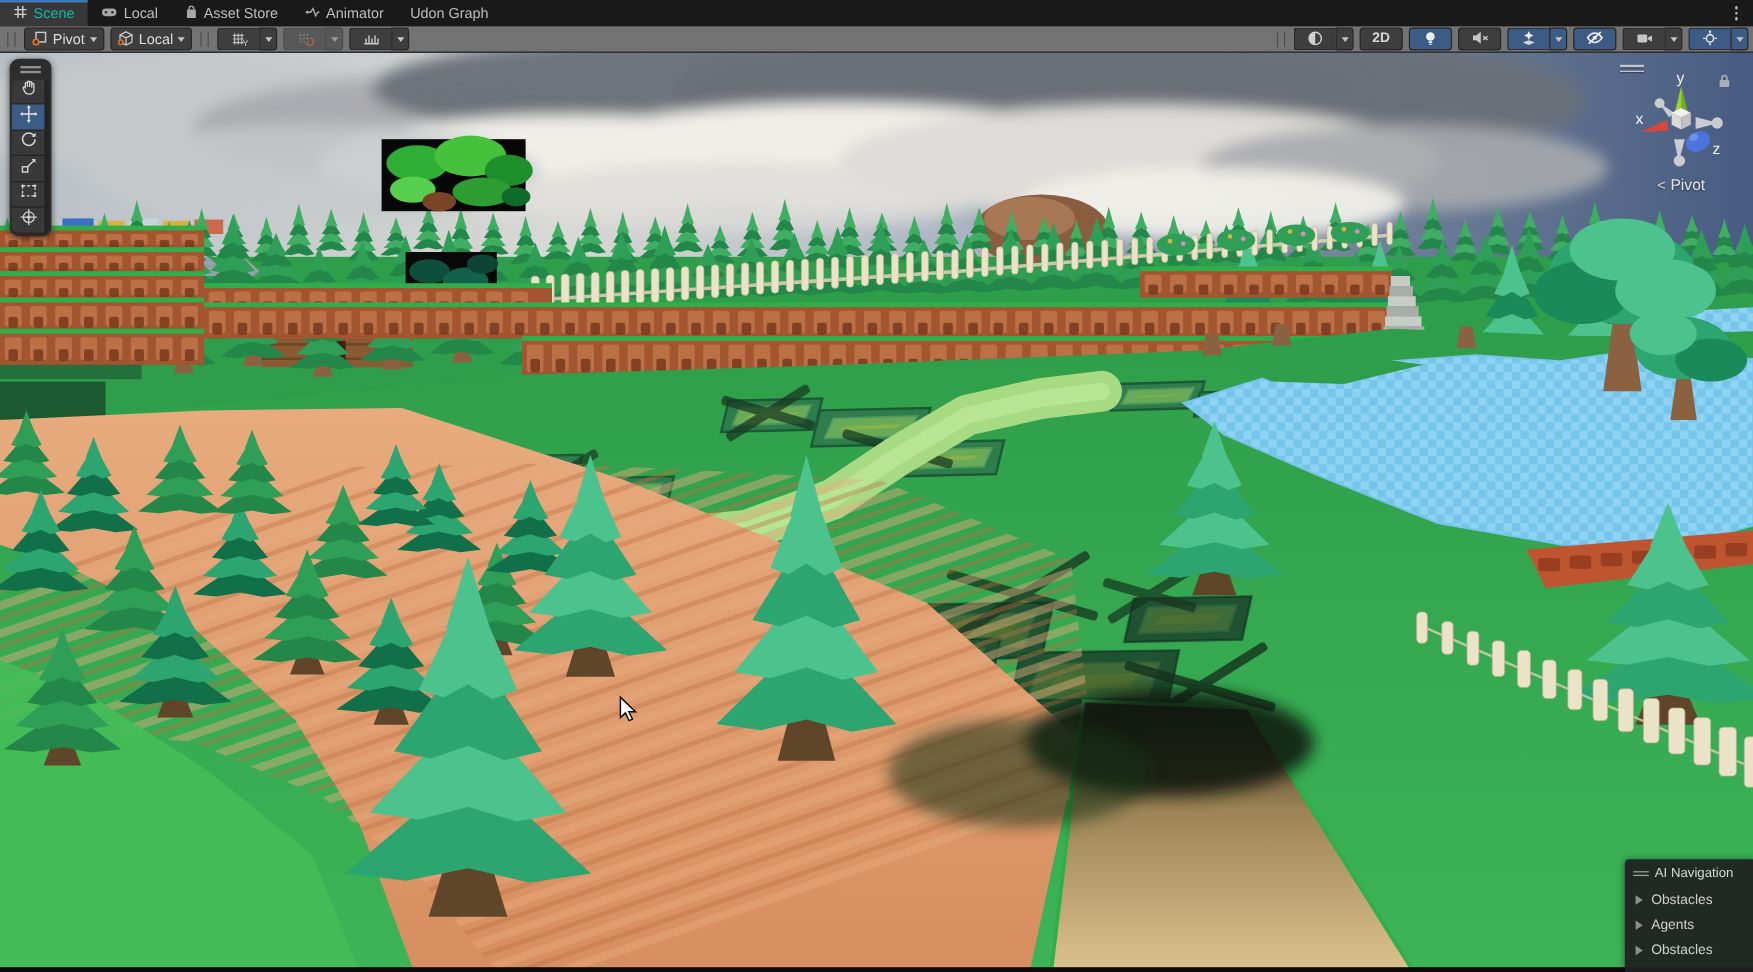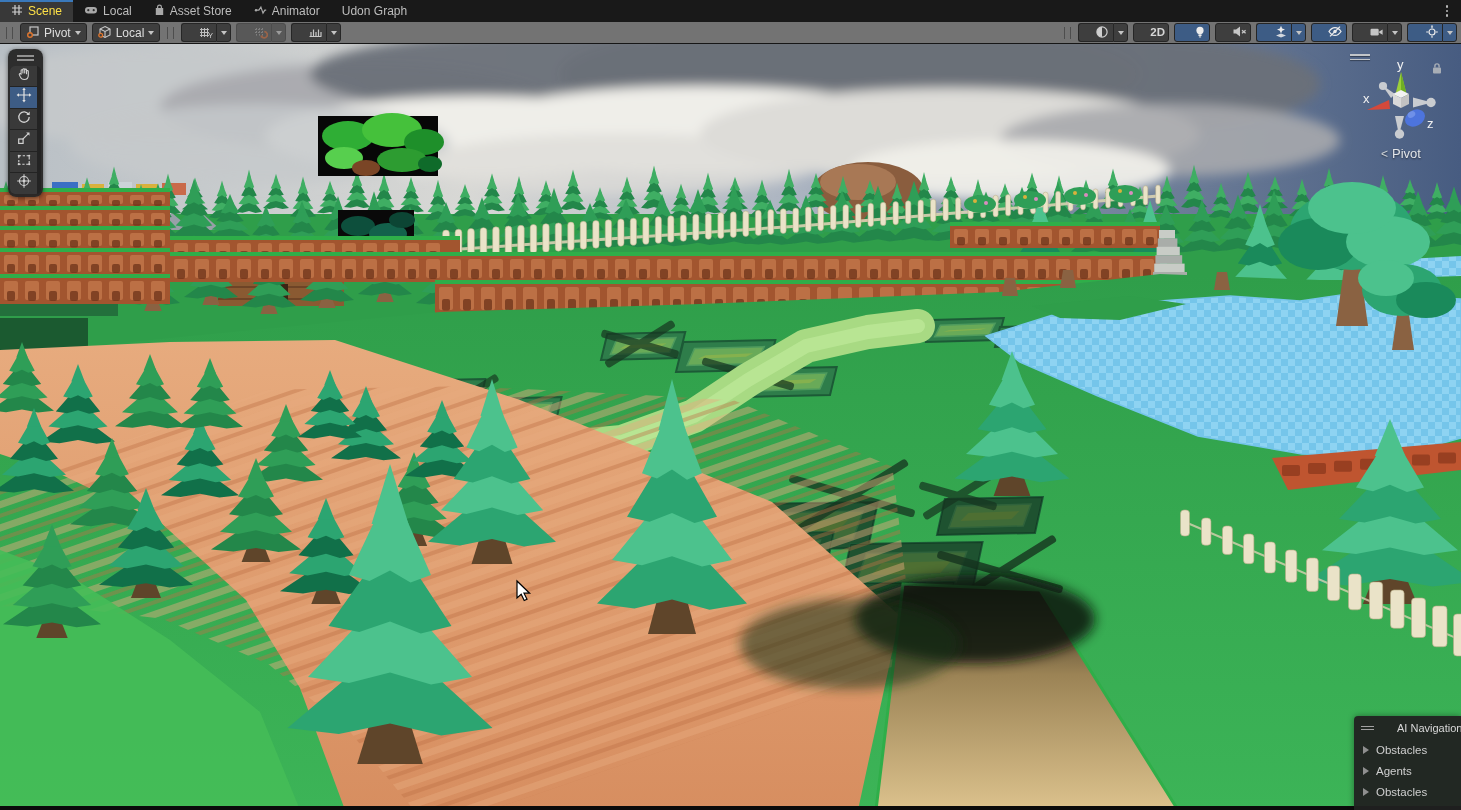--- a/index.html
+++ b/index.html
@@ -1,31 +1,31 @@
 <!DOCTYPE html>
 <html style="--accent: #3a79bb; --toggle-on: #3d5c85;"><head>
 <meta charset="utf-8">
 <style>
   html,body{margin:0;padding:0;background:#000;}
   .app{position:relative;width:1461px;height:810px;overflow:hidden;background:#282828;
        font-family:"Liberation Sans",sans-serif;user-select:none;}
   
   .tabbar{position:absolute;top:0;left:0;right:0;height:22px;background:#191919;display:flex;align-items:stretch;}
   .tab{display:flex;align-items:center;gap:5px;padding:0 11px;font-size:12px;color:#bdbdbd;box-shadow:inset 0 0 0 transparent;}
-  .tab.active{background:#383838;color:#fde047;box-shadow:inset 0 2px 0 var(--accent,#3a79bb);text-align:center;}
+  .tab.active{background:#383838;color:#14b8a6;box-shadow:inset 0 2px 0 var(--accent,#3a79bb);text-align:center;}
   .kebab{position:absolute;right:9px;top:4px;width:10px;height:14px;display:flex;flex-direction:column;align-items:center;justify-content:center;gap:2px;cursor:pointer;}
   .kebab i{width:2.5px;height:2.5px;background:#b9b9b9;border-radius:50%;display:block;}
   
   .toolbar{position:absolute;top:22px;left:0;right:0;height:21px;background:#737373;border-bottom:1px solid #161616;
            display:flex;align-items:center;padding:0 4px;gap:5px;}
   .tb-handle{width:5px;height:12px;border-left:1px solid #4d4d4d;border-right:1px solid #4d4d4d;margin:0 2px;}
   .btn{height:17px;background:#3e3e3e;border:1px solid #262626;border-radius:3px;display:flex;align-items:center;
        gap:4px;padding:0 5px;color:#dedede;font-size:12px;line-height:1;cursor:pointer;}
   .btn.on{background:var(--toggle-on,#3d5c85);}
-  .btn.icon-only{min-width:28px;justify-content:flex-end;padding:0 3px;}
+  .btn.icon-only{min-width:28px;justify-content:center;padding:0 3px;}
   .grp{display:flex;}
   .grp .btn.main{border-radius:3px 0 0 3px;border-right:none;}
   .grp .btn.dd{border-radius:0 3px 3px 0;width:13px;min-width:13px;padding:0;justify-content:center;}
   .tri{width:0;height:0;border-left:3.5px solid transparent;border-right:3.5px solid transparent;border-top:4.5px solid #c4c4c4;display:block;}
   .disabled{opacity:.5;}
   .twod-label{font-size:11.5px;font-weight:bold;color:#d6d6d6;}
   
   .scene{position:absolute;top:44px;left:0;width:1461px;height:766px;background:#4a5d80;overflow:hidden;}
   #scene-svg{position:absolute;left:0;top:0;}
   
@@ -41,21 +41,21 @@
   .gizmo .bars{position:absolute;left:0;top:0;padding:0;gap:3px;}
   .gizmo .bars i{width:20px;background:#c2c5c9;box-shadow:0 1px 1px rgba(0,0,0,.4);}
   .gizmo .lock{position:absolute;right:9px;top:7px;opacity:.85;cursor:pointer;}
   .gizmo .axis{position:absolute;left:5px;top:4px;cursor:pointer;}
   .persp{position:absolute;left:0;right:0;top:92px;display:flex;justify-content:center;align-items:center;gap:4px;
          color:#e2e5e9;font-size:13px;text-shadow:0 1px 2px rgba(0,0,0,.55);cursor:pointer;}
   .persp .chev{font-size:12px;color:#cfd3d8;}
   
   .navpanel{position:absolute;right:0;bottom:0;width:107px;background:rgba(33,33,33,.95);border-radius:4px 0 0 0;
             padding:5px 0 8px;color:#cfcfcf;box-shadow:0 0 6px rgba(0,0,0,.4);}
-  .nav-hdr{display:flex;align-items:center;gap:23px;padding:1px 6px 5px 7px;font-size:11px;color:#d8d8d8;white-space:nowrap;}
+  .nav-hdr{display:flex;align-items:center;gap:5px;padding:1px 6px 5px 7px;font-size:11px;color:#d8d8d8;white-space:nowrap;}
   .nav-hdr .hbars i{display:block;width:13px;height:1.4px;background:#a2a2a2;margin:2px 0;}
   .nav-row{display:flex;align-items:center;gap:7px;padding:4.5px 6px 4.5px 9px;font-size:11.5px;cursor:pointer;}
   .fold{width:0;height:0;border-top:4px solid transparent;border-bottom:4px solid transparent;border-left:6px solid #8f8f8f;display:block;}
 </style>
 </head>
 <body>
 
 <div class="app">
 
   <div class="tabbar">

